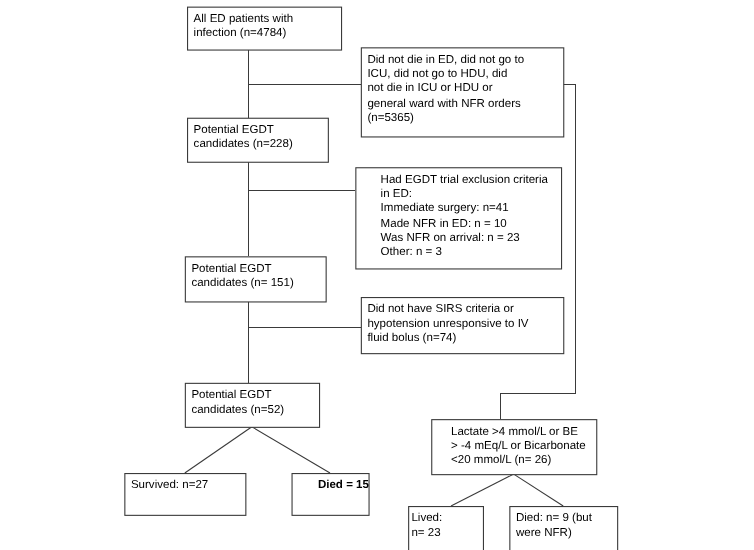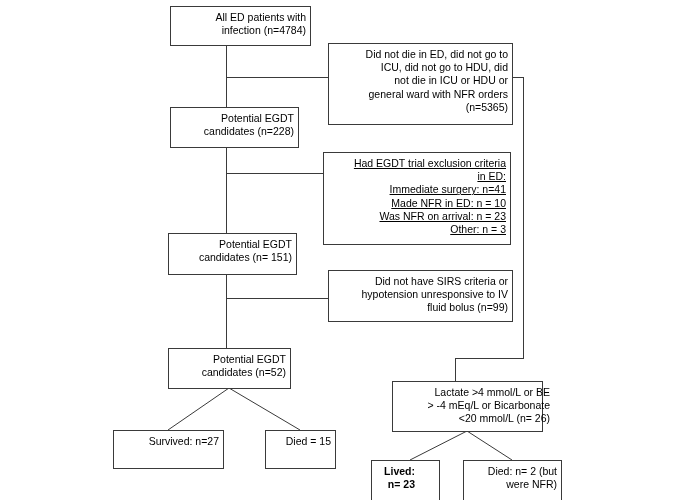--- a/index.html
+++ b/index.html
@@ -45,21 +45,20 @@
   .box-label {
     position: absolute;
     font-family: "Liberation Sans", sans-serif;
     font-size: 10.5px;
     line-height: 13.2px;
     color: #000000;
     white-space: pre-line;
     box-sizing: border-box;
     padding: 0;
     pointer-events: none;
-    text-align: right;
   }
 </style>
 </head>
 <body>
 
 <div id="flowchart-root">
 
   <svg id="flow-svg" viewBox="0 0 685 500">
     <g id="edge-layer">
         <polyline points="226,45 226,107" class="flow-line" stroke="#3a3a3a"></polyline>
@@ -93,37 +92,37 @@
   <div id="label-layer">
       <div class="box-label" style="left: 176px; top: 11px; width: 130px; color: rgb(0, 0, 0);">All ED patients with
 infection (n=4784)</div>
       <div class="box-label" style="left: 334px; top: 48px; width: 174px; color: rgb(0, 0, 0);">Did not die in ED, did not go to
 ICU, did not go to HDU, did
 not die in ICU or HDU or
 general ward with NFR orders
 (n=5365)</div>
       <div class="box-label" style="left: 176px; top: 112px; width: 118px; color: rgb(0, 0, 0);">Potential EGDT
 candidates (n=228)</div>
-      <div class="box-label" style="left: 329px; top: 157px; width: 177px; color: rgb(0, 0, 0); text-decoration: underline;">Had EGDT trial exclusion criteria
+      <div class="box-label" style="left: 346px; top: 157px; width: 177px; color: rgb(0, 0, 0);">Had EGDT trial exclusion criteria
 in ED:
 Immediate surgery: n=41
 Made NFR in ED: n = 10
 Was NFR on arrival: n = 23
 Other: n = 3</div>
       <div class="box-label" style="left: 174px; top: 238px; width: 118px; color: rgb(0, 0, 0);">Potential EGDT
 candidates (n= 151)</div>
       <div class="box-label" style="left: 334px; top: 275px; width: 174px; color: rgb(0, 0, 0);">Did not have SIRS criteria or
 hypotension unresponsive to IV
-fluid bolus (n=99)</div>
+fluid bolus (n=74)</div>
       <div class="box-label" style="left: 174px; top: 353px; width: 112px; color: rgb(0, 0, 0);">Potential EGDT
 candidates (n=52)</div>
       <div class="box-label" style="left: 398px; top: 386px; width: 140px; color: rgb(0, 0, 0); margin-left: 12px;">Lactate &gt;4 mmol/L or BE
 &gt; -4 mEq/L or Bicarbonate
 &lt;20 mmol/L (n= 26)</div>
       <div class="box-label" style="left: 119px; top: 435px; width: 100px; color: rgb(0, 0, 0);">Survived: n=27</div>
-      <div class="box-label" style="left: 271px; top: 435px; width: 60px; color: rgb(0, 0, 0);">Died = 15</div>
-      <div class="box-label" style="left: 357px; top: 465px; width: 58px; color: rgb(0, 0, 0); font-weight: bold;">Lived:
+      <div class="box-label" style="left: 289px; top: 435px; width: 60px; color: rgb(0, 0, 0); font-weight: bold;">Died = 15</div>
+      <div class="box-label" style="left: 374px; top: 465px; width: 58px; color: rgb(0, 0, 0);">Lived:
 n= 23</div>
-      <div class="box-label" style="left: 469px; top: 465px; width: 88px; color: rgb(0, 0, 0);">Died: n= 2 (but
+      <div class="box-label" style="left: 469px; top: 465px; width: 88px; color: rgb(0, 0, 0);">Died: n= 9 (but
 were NFR)</div>
     </div>
 
 </div>
 
 </body></html>

